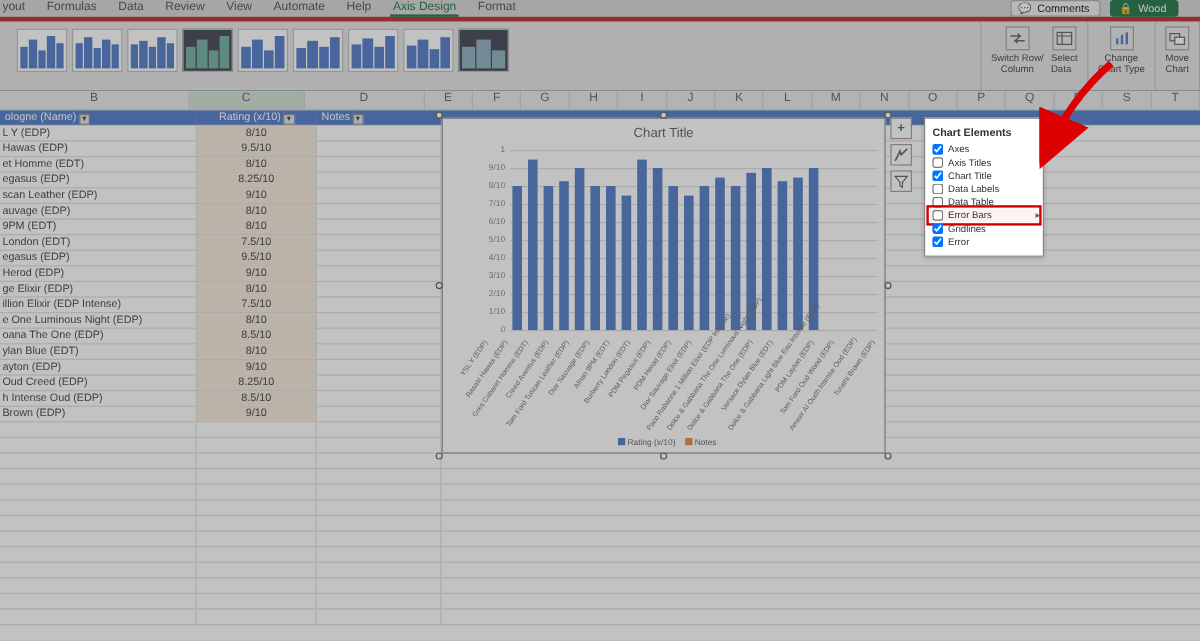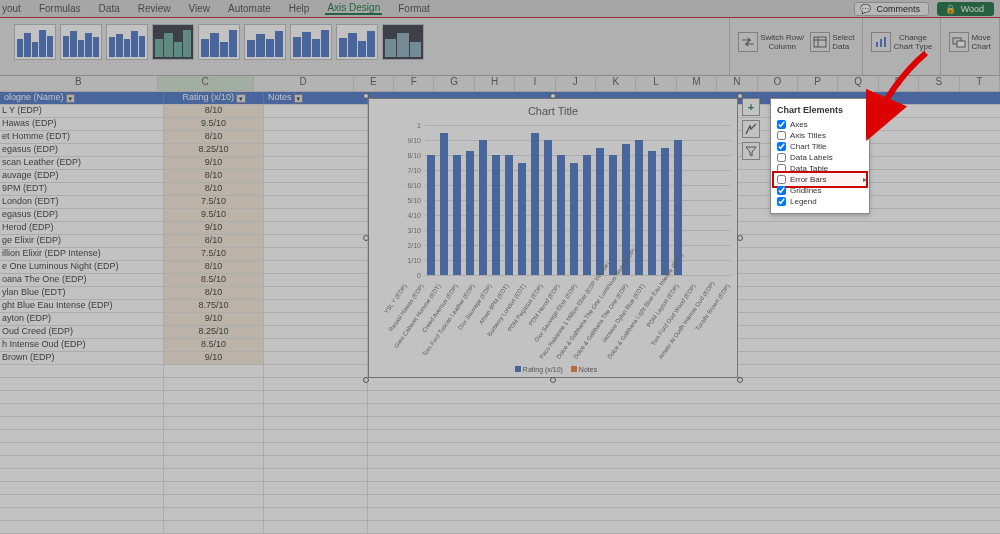--- a/index.html
+++ b/index.html
@@ -1,36 +1,36 @@
 <!DOCTYPE html>
 <html><head>
 <meta charset="utf-8">
 <style>
   * { box-sizing: border-box; margin: 0; padding: 0; font-family: 'Segoe UI', Arial, sans-serif; }
   body { background: #8a8a8a; width: 1000px; height: 534px; overflow: hidden; position: relative; }
   .overlay-dim { position: absolute; inset: 0; background: rgba(80,80,80,0.35); pointer-events: none; z-index: 1; }
 
   
-  .ribbon-tabs { background: #d4d4d4; height: 18px; display: flex; align-items: center; font-size: 10px; color: #444; padding-left: 0; gap: 14px; border-bottom: 1px solid #b91c1c; }
+  .ribbon-tabs { background: #d4d4d4; height: 18px; display: flex; font-size: 10px; color: #444; padding-left: 0; gap: 14px; border-bottom: 4px solid #b91c1c; }
   .ribbon-tabs span { cursor: pointer; padding: 0 2px; }
   .ribbon-tabs .active { color: #0f6b39; border-bottom: 2px solid #0f6b39; }
-  .ribbon-right { margin-left: auto; display: flex; gap: 8px; margin-right: 6px; }
+  .ribbon-right { margin-left: auto; display: flex; gap: 8px; margin-right: 18px; }
   .btn-comments { background: #eee; border: 1px solid #aaa; font-size: 9px; padding: 1px 6px; border-radius: 3px; }
   .btn-share { background: #0f6b39; color: #fff; font-size: 9px; padding: 1px 8px; border-radius: 3px; border: none; }
 
   
   .ribbon-body { background: #e3e3e3; height: 58px; display: flex; border-bottom: 1px solid #aaa; }
   .chart-styles { display: flex; gap: 4px; padding: 4px 6px; align-items: flex-start; }
   .style-thumb { width: 42px; height: 36px; background: #fff; border: 1px solid #bbb; position: relative; }
   .style-thumb.dark { background: #333844; }
   .style-thumb .mini-bars { display: flex; align-items: flex-end; height: 100%; gap: 1px; padding: 2px; }
   .style-thumb .mini-bars span { flex: 1; background: #4472c4; }
   .group-label { font-size: 8px; color: #666; text-align: center; width: 100%; position: absolute; bottom: -12px; }
   .ribbon-group { position: relative; border-right: 1px solid #bbb; padding: 2px 8px 12px 8px; display: flex; gap: 6px; align-items: center; }
-  .ribbon-btn { display: flex; flex-direction: row; align-items: center; font-size: 8px; color: #333; gap: 2px; cursor: pointer; }
+  .ribbon-btn { display: flex; flex-direction: column; align-items: center; font-size: 8px; color: #333; gap: 2px; cursor: pointer; }
   .ribbon-btn .icon { width: 20px; height: 20px; background: #e8e8e8; border: 1px solid #999; display: flex; align-items: center; justify-content: center; }
   .ribbon-btn svg { width: 16px; height: 16px; }
 
   
   .sheet-area { position: absolute; top: 76px; left: 0; right: 0; bottom: 0; background: #fff; }
   .col-headers { display: flex; background: #e8e8e8; height: 16px; font-size: 10px; color: #555; border-bottom: 1px solid #ccc; }
   .col-headers span { border-right: 1px solid #ccc; text-align: center; }
   .row { display: flex; height: 13px; font-size: 9px; color: #333; border-bottom: 1px solid #ddd; }
   .row span { border-right: 1px solid #ddd; padding: 0 2px; overflow: hidden; white-space: nowrap; }
   .header-row { background: #4472c4; color: #fff; font-size: 9px; }
@@ -326,25 +326,20 @@
         <span class="colA">oana The One (EDP)</span>
         <span class="colB" style="background:#f5e6d8">8.5/10</span>
         <span class="colC"></span>
       </div>
       <div class="row data-row">
         <span class="colA">ylan Blue (EDT)</span>
         <span class="colB" style="background:#f5e6d8">8/10</span>
         <span class="colC"></span>
       </div>
       <div class="row data-row">
-        <span class="colA">ght Blue Eau Intense (EDP)</span>
-        <span class="colB" style="background:#f5e6d8">8.75/10</span>
-        <span class="colC"></span>
-      </div>
-      <div class="row data-row">
         <span class="colA">ayton (EDP)</span>
         <span class="colB" style="background:#f5e6d8">9/10</span>
         <span class="colC"></span>
       </div>
       <div class="row data-row">
         <span class="colA">Oud Creed (EDP)</span>
         <span class="colB" style="background:#f5e6d8">8.25/10</span>
         <span class="colC"></span>
       </div>
       <div class="row data-row">
@@ -557,21 +552,21 @@
           <input type="checkbox" style="">
           <span>Error Bars</span>
           <span class="chev">▸</span>
         </label>
         <label>
           <input type="checkbox" checked="" style="">
           <span>Gridlines</span>
         </label>
         <label>
           <input type="checkbox" checked="" style="">
-          <span>Legend</span>
+          <span>Error</span>
         </label>
       </div>
   </div>
 </div>
 
 <svg class="red-arrow" width="70" height="100">
   <defs>
       <marker id="ah" markerWidth="8" markerHeight="8" refX="6" refY="4" orient="auto">
         <path d="M0,0 L8,4 L0,8 Z" fill="#d00"></path>
       </marker>

